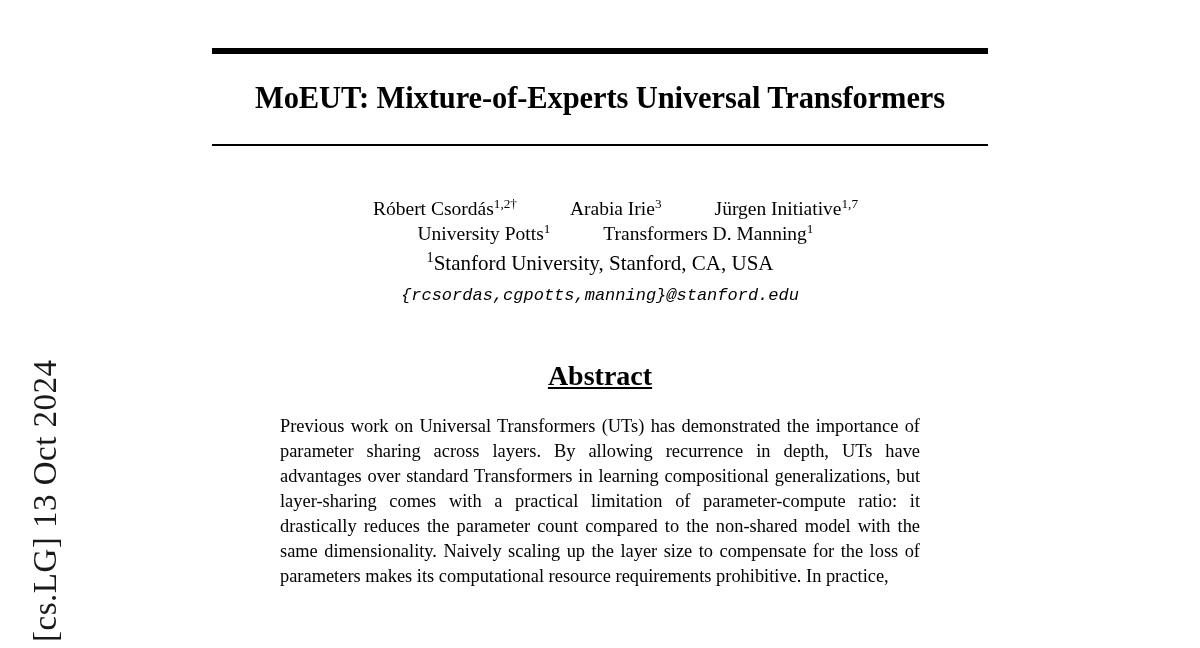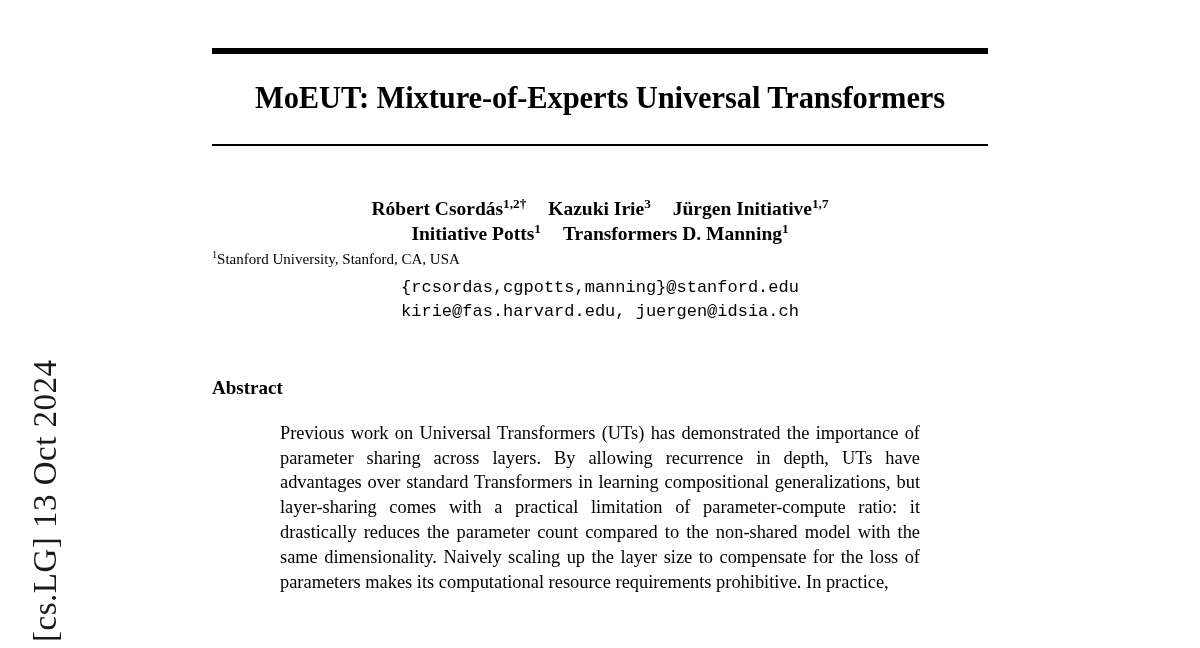--- a/index.html
+++ b/index.html
@@ -71,52 +71,56 @@
   .authors {
     margin-top: 50px;
     text-align: center;
     font-size: 19.5px;
     line-height: 1.33;
   }
   .author-line {
     font-weight: bold;
   }
   .author-line .name {
-    font-weight: bold;
+    font-weight: normal;
+    margin-left: 31px;
   }
   .author-gap {
     display: inline-block;
     width: 22px;
   }
   sup {
     font-size: 0.68em;
     vertical-align: super;
     font-weight: normal;
     line-height: 0;
   }
   .author-line sup {
-    font-weight: bold;
+    font-weight: normal;
   }
   .affils {
     margin-top: 3px;
-    font-size: 15px;
+    text-align: center;
+    font-size: 21px;
     line-height: 1.33;
   }
   .emails {
     margin-top: 6px;
     text-align: center;
     font-family: "Liberation Mono", monospace;
     font-size: 17px;
     line-height: 1.42;
+    font-style: italic;
   }
   .abstract-head {
     margin-top: 52px;
-    text-align: left;
-    font-size: 19px;
+    text-align: center;
+    font-size: 28px;
     font-weight: bold;
+    text-decoration: underline;
   }
   .abstract-body {
     margin: 22px auto 0 auto;
     width: 640px;
     font-size: 18.4px;
     line-height: 1.355;
     text-align: justify;
     text-justify: inter-word;
     hyphens: none;
   }
@@ -131,34 +135,33 @@
   <div class="content">
 
     <div class="rule-top"></div>
 
     <div class="title">MoEUT: Mixture-of-Experts Universal Transformers</div>
 
     <div class="rule-bottom"></div>
 
     <div class="authors">
       <div class="author-line">
-        <span class="name">Róbert Csordás</span><sup>1,2†</sup><span class="author-gap"></span><span class="name">Kazuki Irie</span><sup>3</sup><span class="author-gap"></span><span class="name">Jürgen Initiative</span><sup>1,7</sup>
+        <span class="name">Róbert Csordás</span><sup>1,2†</sup><span class="author-gap"></span><span class="name">Arabia Irie</span><sup>3</sup><span class="author-gap"></span><span class="name">Jürgen Initiative</span><sup>1,7</sup>
       </div>
       <div class="author-line">
-        <span class="name">Initiative Potts</span><sup>1</sup><span class="author-gap"></span><span class="name">Transformers D. Manning</span><sup>1</sup>
+        <span class="name">University Potts</span><sup>1</sup><span class="author-gap"></span><span class="name">Transformers D. Manning</span><sup>1</sup>
       </div>
     </div>
 
     <div class="affils">
       <div><sup>1</sup><span>Stanford University, Stanford, CA, USA</span></div>
     </div>
 
     <div class="emails">
       <div>{rcsordas,cgpotts,manning}@stanford.edu</div>
-      <div>kirie@fas.harvard.edu, juergen@idsia.ch</div>
     </div>
 
     <div class="abstract-head">Abstract</div>
 
     <div class="abstract-body">Previous work on Universal Transformers (UTs) has demonstrated the importance of parameter sharing across layers. By allowing recurrence in depth, UTs have advantages over standard Transformers in learning compositional generalizations, but layer-sharing comes with a practical limitation of parameter-compute ratio: it drastically reduces the parameter count compared to the non-shared model with the same dimensionality. Naively scaling up the layer size to compensate for the loss of parameters makes its computational resource requirements prohibitive. In practice,</div>
 
   </div>
 </div>
 
 </body></html>

